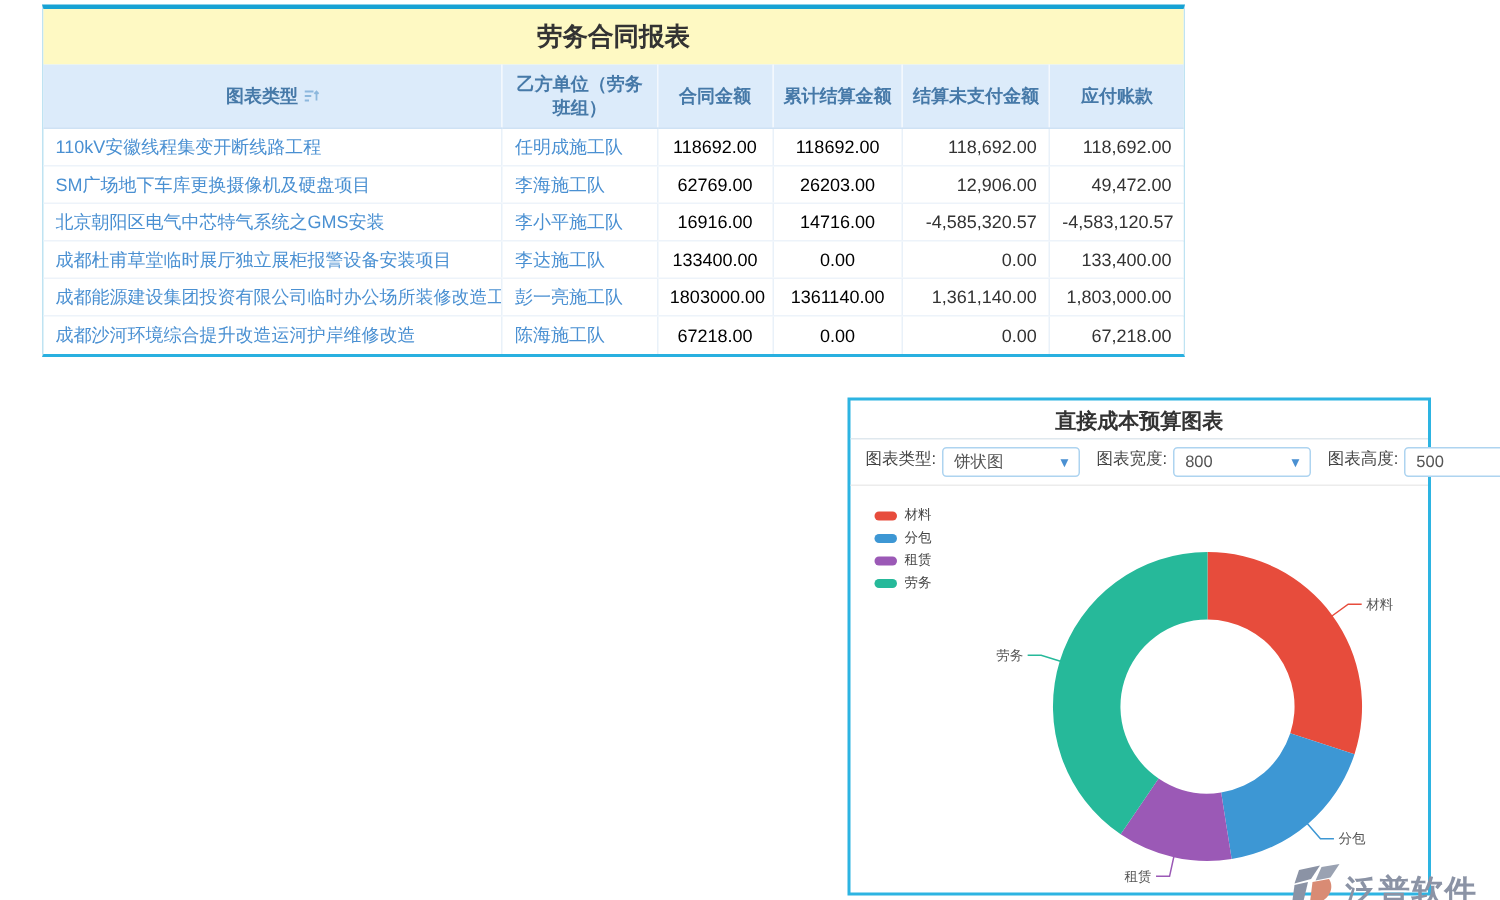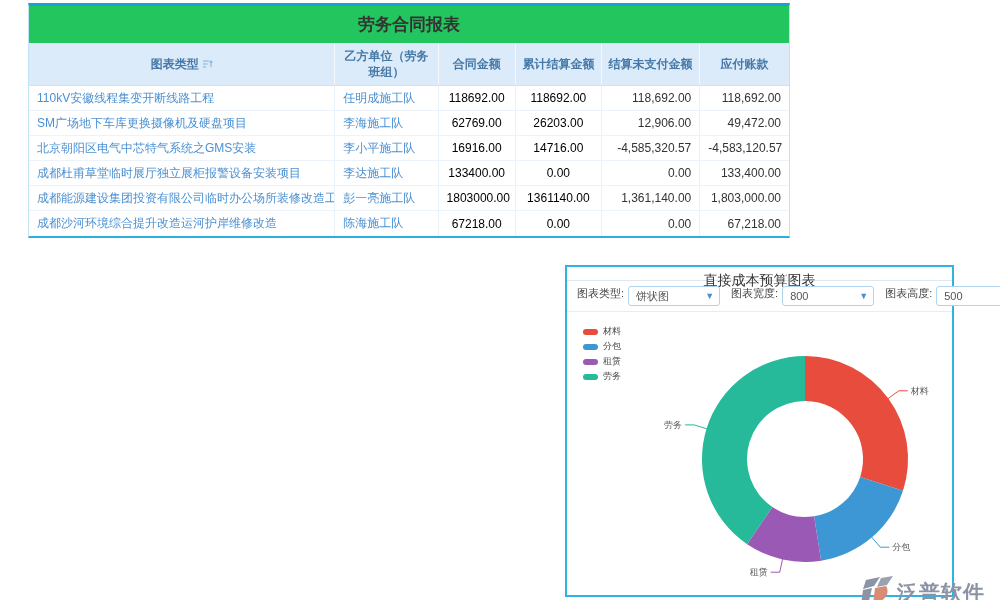--- a/index.html
+++ b/index.html
@@ -5,43 +5,43 @@
   * { margin:0; padding:0; box-sizing:border-box; }
   html,body { width:1000px; height:600px; background:#ffffff;
     font-family:"Liberation Sans","DejaVu Sans",sans-serif; overflow:hidden; }
   .canvas { position:absolute; top:0; left:0; width:1000px; height:600px; }
 
   
   .report { position:absolute; left:28px; top:3px; width:762px;
     border:1px solid #bfe3f2; border-top:3px solid #17a2d4; border-bottom:2px solid #29b0e0;
     background:#fdfefe; }
   .report-title { height:37px; line-height:37px; text-align:center;
-    font-size:17px; font-weight:bold; color:#333; background:#22c55e; }
+    font-size:17px; font-weight:bold; color:#333; background:#fef9c3; }
   .tbl { width:100%; border-collapse:collapse; table-layout:fixed; }
   .tbl col.c0{width:305px}.tbl col.c1{width:103px}.tbl col.c2{width:77px}
   .tbl col.c3{width:86px}.tbl col.c4{width:98px}.tbl col.c5{width:89px}
   .tbl thead th { background:#dcebfa; color:#4679a8; font-size:12px; font-weight:bold;
     text-align:center; padding:5px 4px; height:40px; border-left:1px solid #f3f8fd;
     border-bottom:1px solid #cfe2f4; line-height:1.35; }
   .tbl thead th:first-child { border-left:none; }
   .tbl tbody td { height:25px; font-size:12px; padding:2px 8px;
     border-left:1px solid #e9f1f9; border-bottom:1px solid #edf3fa; background:#fff;
     white-space:nowrap; overflow:hidden; }
   .tbl tbody td:first-child { border-left:none; }
   .tbl tbody tr:last-child td { border-bottom:none; }
   td.c-name, td.c-team { color:#4a90d2; text-align:left; }
   td.c-blue { color:#000000; text-align:center; }
   td.c-dark { color:#333; text-align:right; }
   .sort-icon { display:inline-block; vertical-align:-1px; margin-left:4px; }
 
   
   .panel { position:absolute; left:565px; top:265px; width:389px; height:332px;
     border:2px solid #2db4e2; background:#fff; }
-  .panel-title { height:14px; line-height:26px; text-align:center; font-size:14px;
-    font-weight:normal; color:#333; border-bottom:1px solid #dfe8ee; }
+  .panel-title { height:26px; line-height:26px; text-align:center; font-size:14px;
+    font-weight:bold; color:#333; border-bottom:1px solid #dfe8ee; }
   .controls { height:31px; display:flex; align-items:center; padding:0 10px;
     border-bottom:1px solid #ececec; }
   .ctrl { display:flex; margin-right:11px; }
   .ctrl-label { font-size:11px; color:#444; margin-right:4px; white-space:nowrap; }
   .combo { position:relative; width:92px; height:20px; border:1px solid #aed4f0;
     border-radius:3px; background:#fff; font-size:11px; color:#555;
     line-height:18px; padding:0 16px 0 7px; cursor:pointer; }
   .combo .caret { position:absolute; right:5px; top:0; color:#4a90d2; font-size:9px;
     line-height:18px; }
   .chart-body { position:relative; width:100%; height:271px; }

